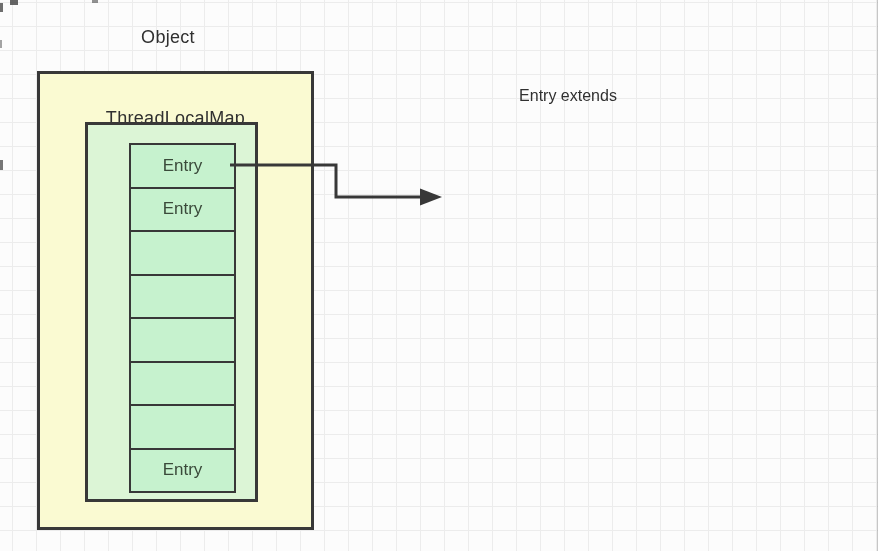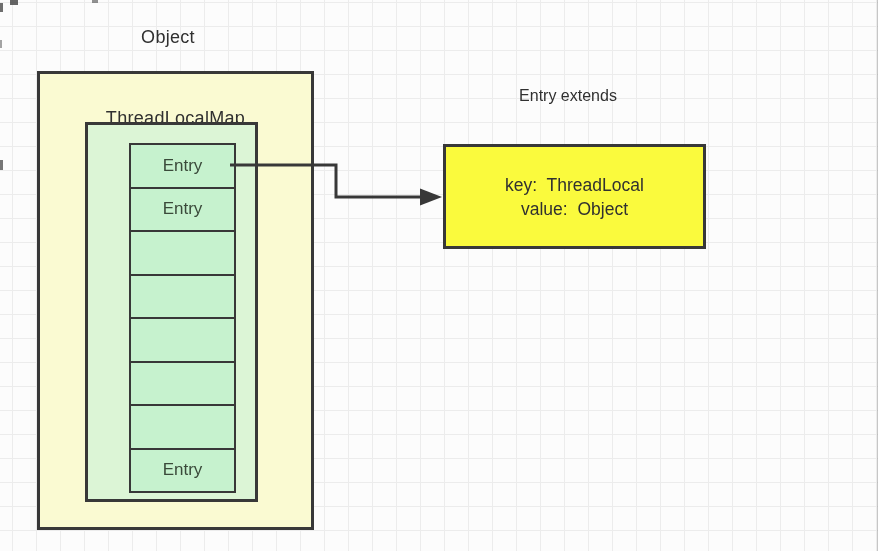--- a/index.html
+++ b/index.html
@@ -112,24 +112,20 @@
     <div class="cell" style="background-color: rgb(198, 242, 206);"></div>
     <div class="cell" style="background-color: rgb(198, 242, 206);"></div>
     <div class="cell" style="background-color: rgb(198, 242, 206);"></div>
     <div class="cell" style="background-color: rgb(198, 242, 206);"></div>
     <div class="cell" style="background-color: rgb(198, 242, 206);">Entry</div>
   </div>
 
   <div class="note"><span>Entry extends</span><br>
   </div>
 
-  <div class="entry-box" style="background-color: rgb(250, 250, 61);">
-    <span>key:  ThreadLocal</span>
-    <span>value:  Object</span>
-  </div>
 
   <svg class="connector" width="878" height="551" viewBox="0 0 878 551">
     <path d="M230 165 L336 165 L336 197 L421 197"></path>
     <polygon points="420,188.5 420,205.5 442,197"></polygon>
   </svg>
 
   <div class="edge-mark mark-a"></div>
   <div class="edge-mark mark-b"></div>
   <div class="edge-mark mark-c"></div>
   <div class="edge-mark mark-d"></div>

